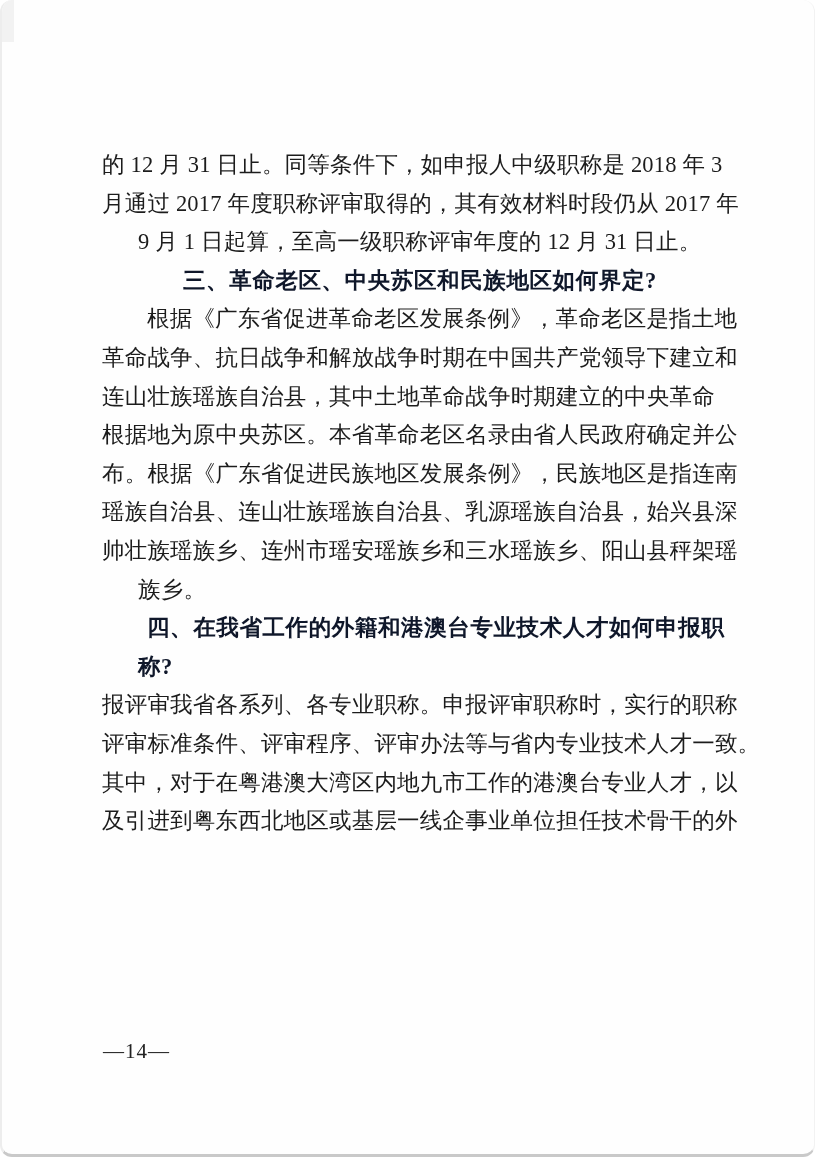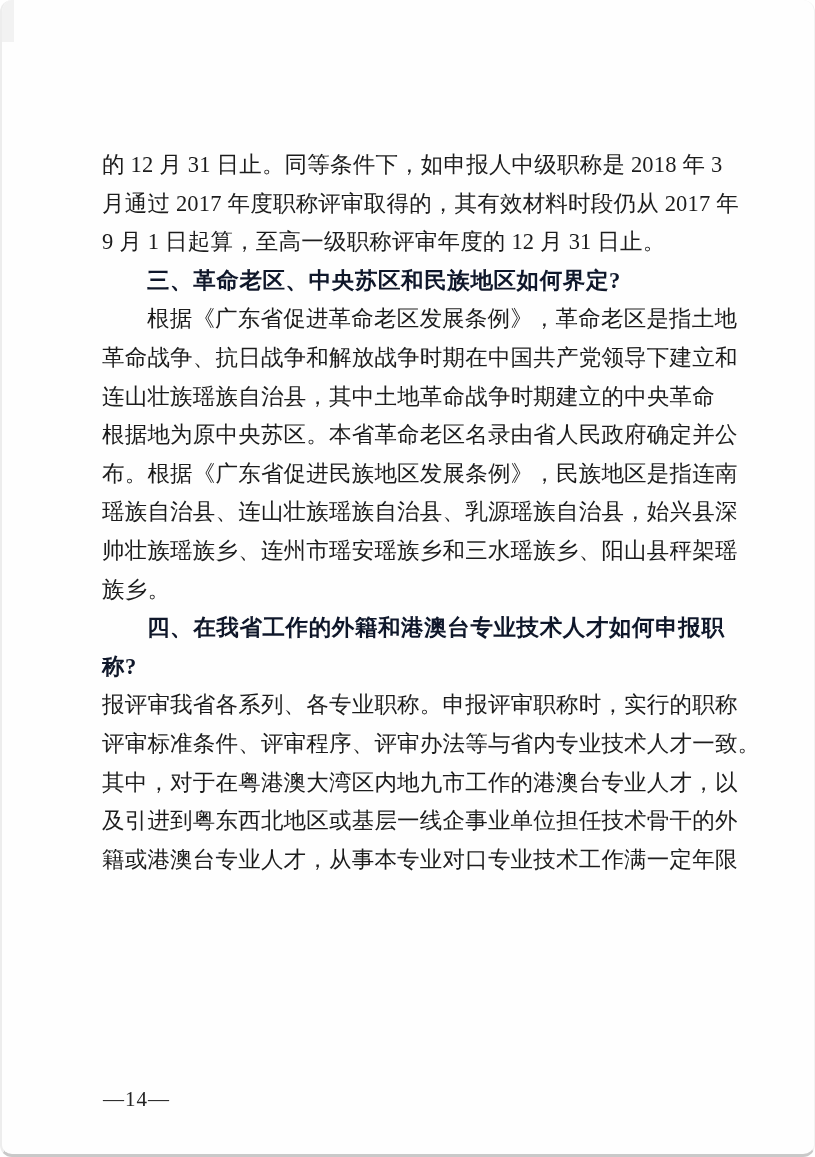--- a/index.html
+++ b/index.html
@@ -38,38 +38,38 @@
     line-height: 38.6px;
     font-size: 22.5px;
     text-align: justify;
     text-align-last: justify;
     text-justify: inter-character;
     white-space: nowrap;
     letter-spacing: 0.2px;
   }
   .line.end {
     text-align-last: left;
+    margin-left: 36px;
   }
   .line.indent {
     text-indent: 45px;
   }
   .line.heading {
     font-weight: 700;
     letter-spacing: 0.6px;
     color: #0f172a;
   }
   .page-number {
     position: absolute;
     left: 101px;
     top: 1036px;
     font-size: 21px;
     line-height: 30px;
     color: #222222;
     letter-spacing: 1px;
-    margin-top: 48px;
   }
 </style>
 </head>
 <body>
 
 <div class="page">
   <div class="scan-smudge"></div>
 
   <div class="text-column">
 
@@ -88,17 +88,16 @@
     <div class="line">帅壮族瑶族乡、连州市瑶安瑶族乡和三水瑶族乡、阳山县秤架瑶</div>
     <div class="line end">族乡。</div>
 
     <div class="line heading indent">四、在我省工作的外籍和港澳台专业技术人才如何申报职</div>
     <div class="line heading end">称?</div>
 
     <div class="line">报评审我省各系列、各专业职称。申报评审职称时，实行的职称</div>
     <div class="line">评审标准条件、评审程序、评审办法等与省内专业技术人才一致。</div>
     <div class="line">其中，对于在粤港澳大湾区内地九市工作的港澳台专业人才，以</div>
     <div class="line">及引进到粤东西北地区或基层一线企事业单位担任技术骨干的外</div>
-    <div class="line">籍或港澳台专业人才，从事本专业对口专业技术工作满一定年限</div>
   </div>
 
   <div class="page-number">—14—</div>
 </div>
 
 </body></html>

